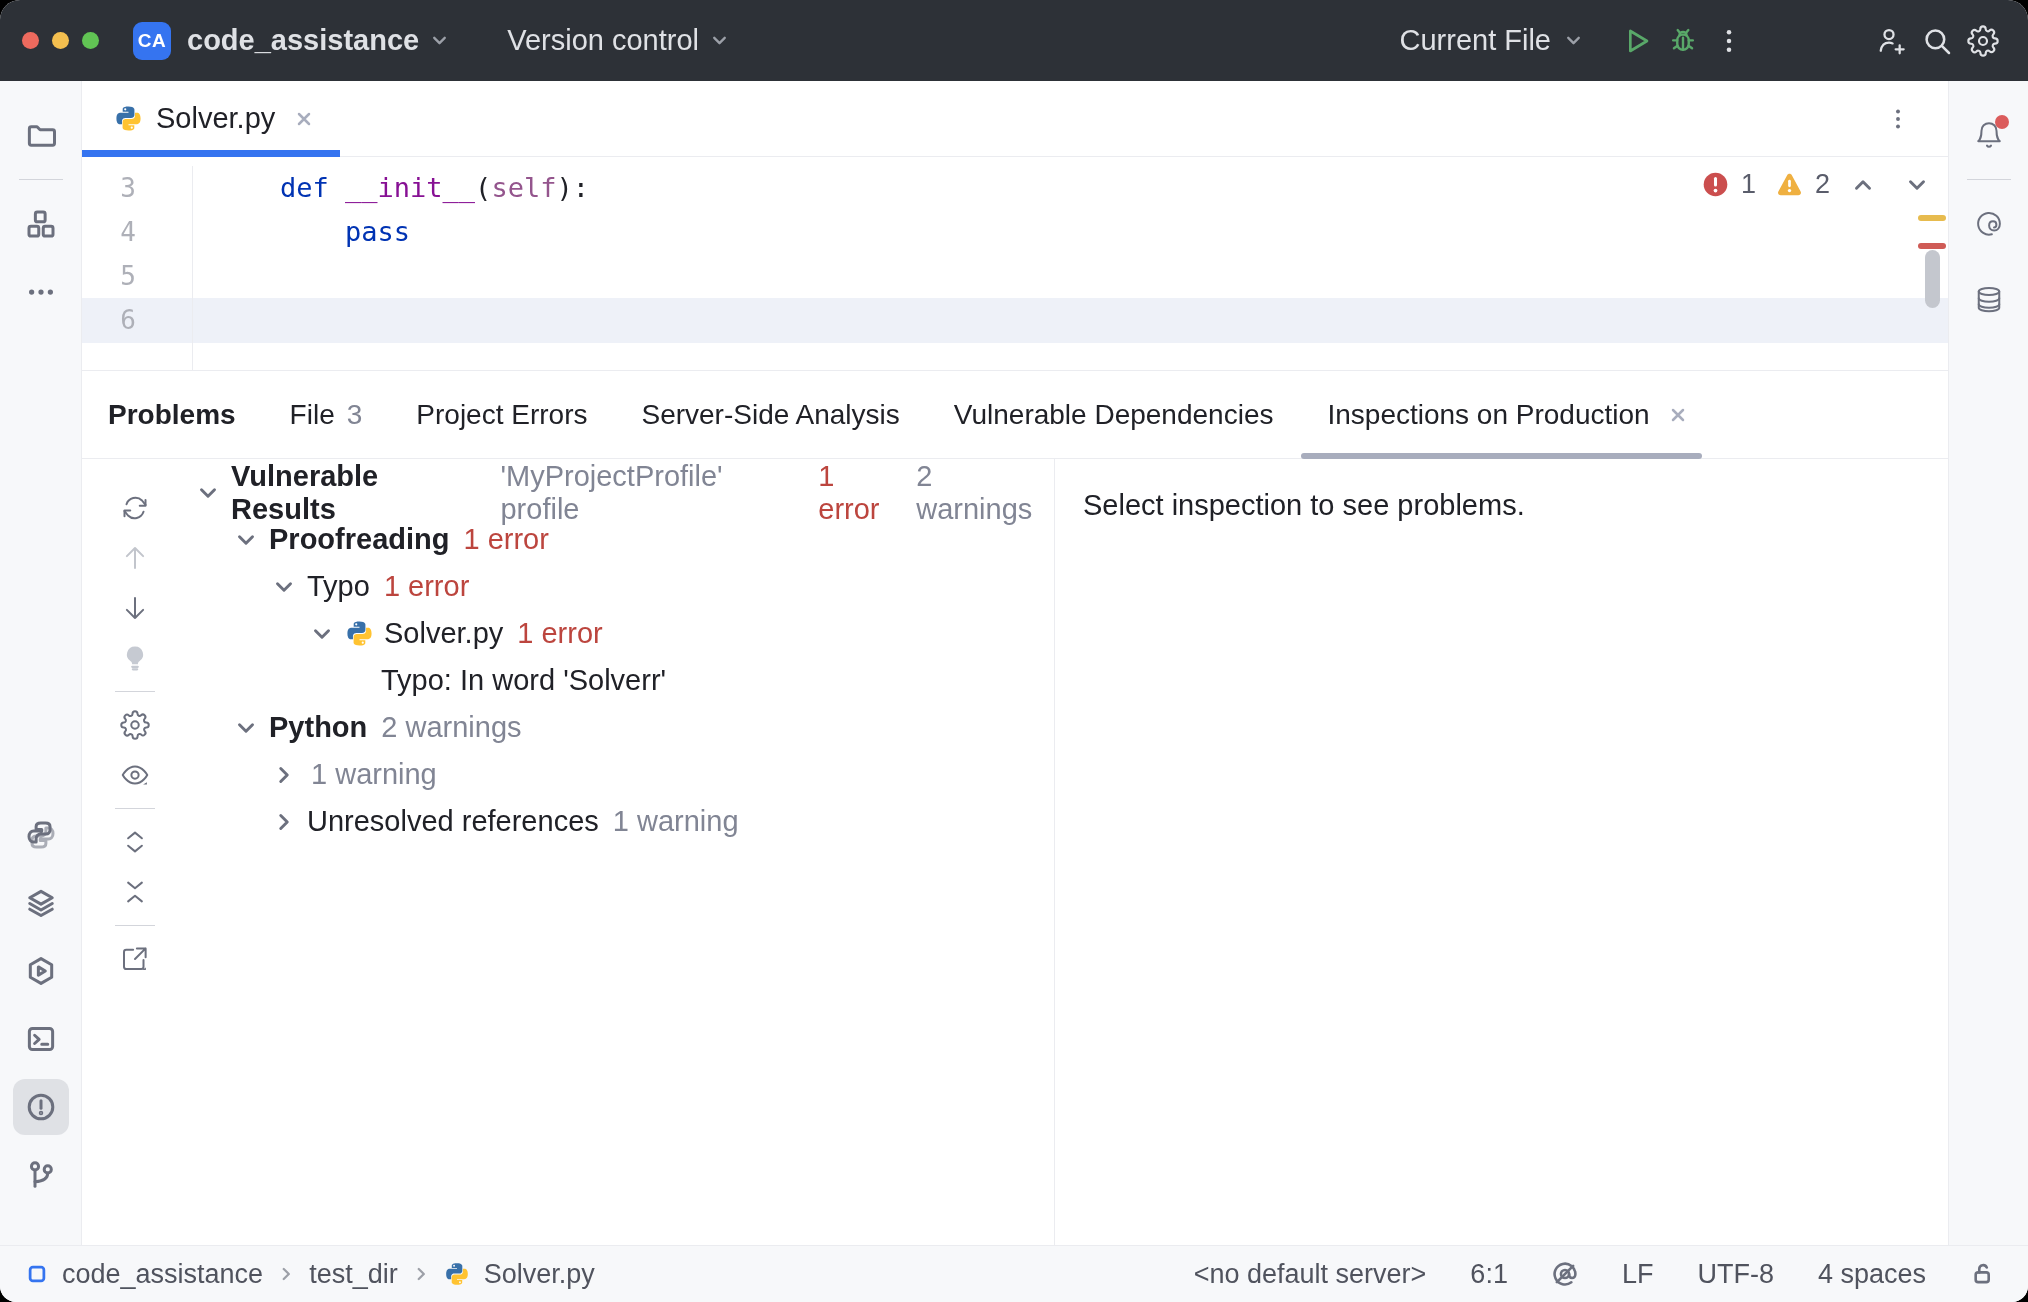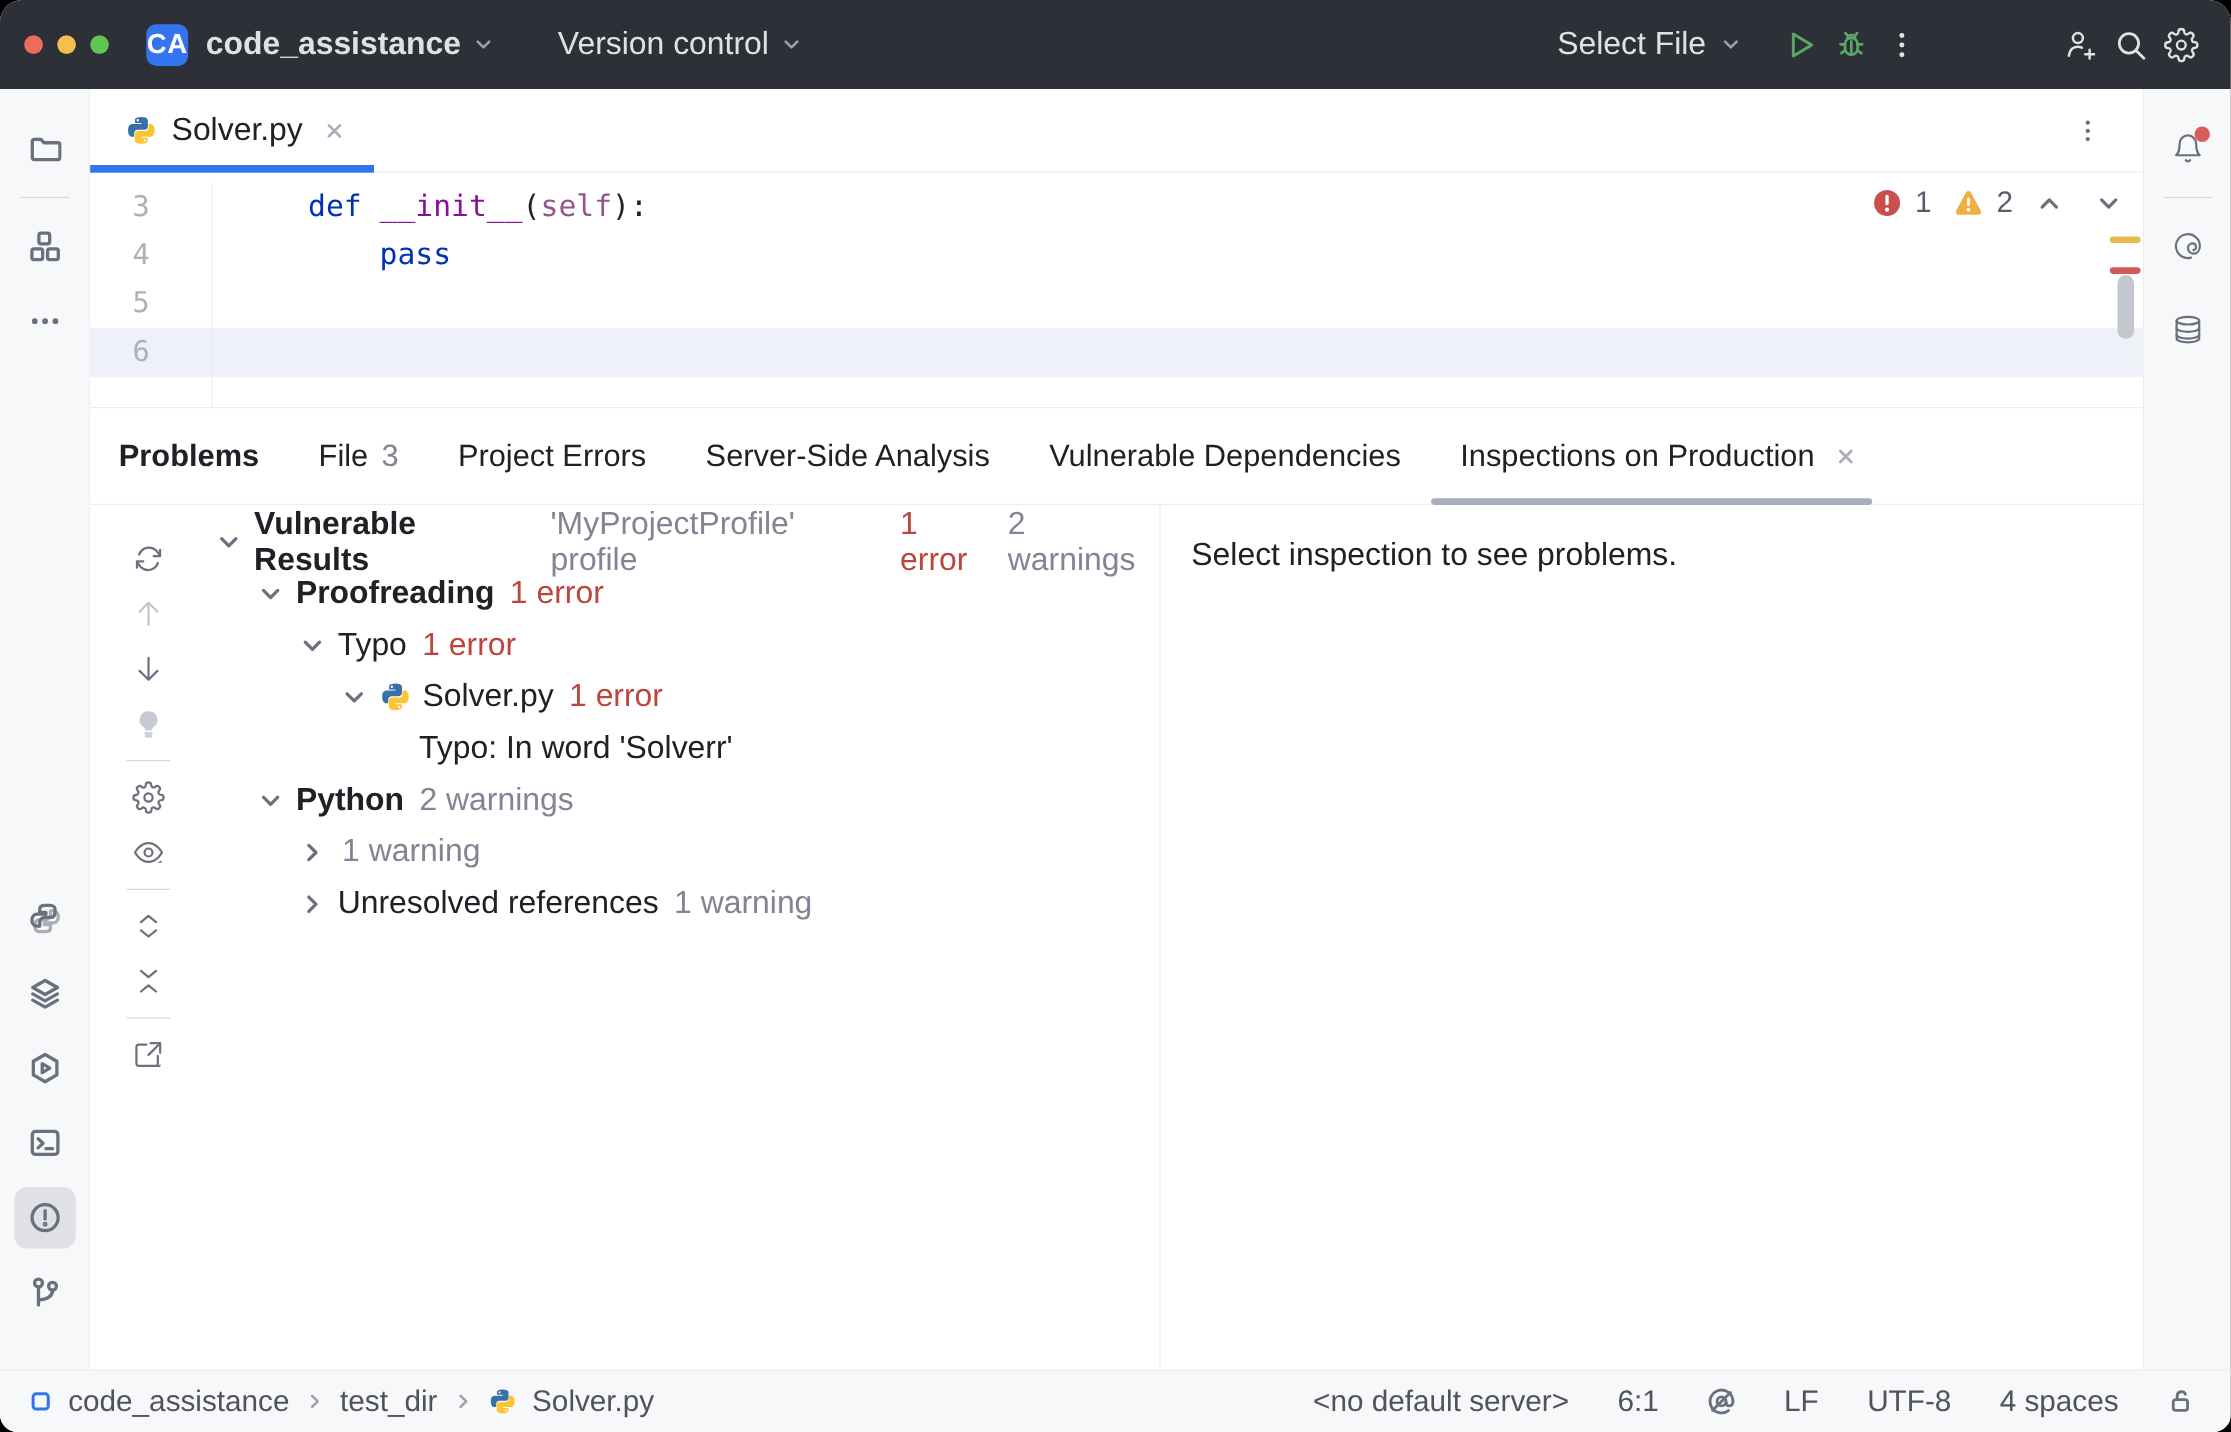--- a/index.html
+++ b/index.html
@@ -23,21 +23,21 @@
   *{box-sizing:border-box;margin:0;padding:0;}
   html,body{background:#000;}
   body{font-family:"Liberation Sans",sans-serif;}
   .window{position:relative;width:2028px;height:1302px;background:#fff;border-radius:20px 20px 16px 16px;overflow:hidden;}
 
   
   .titlebar{position:absolute;top:0;left:0;right:0;height:81px;background:var(--titlebar);display:flex;align-items:center;padding:0 30px 0 22px;color:var(--titlebar-text);font-size:29px;}
   .traffic{display:flex;gap:13px;margin-right:34px;}
   .tl{width:17px;height:17px;border-radius:50%;display:inline-block;}
   .tl.red{background:#ed6a5e;} .tl.yellow{background:#f4bf4f;} .tl.green{background:#61c454;}
-  .badge{width:38px;height:38px;border-radius:9px;background:var(--accent);color:#fff;font-size:25px;font-weight:700;display:flex;align-items:center;justify-content:center;letter-spacing:.5px;}
+  .badge{width:38px;height:38px;border-radius:9px;background:var(--accent);color:#fff;font-size:19px;font-weight:700;display:flex;align-items:center;justify-content:center;letter-spacing:.5px;}
   .tb-widget{display:flex;align-items:center;gap:10px;margin-left:16px;cursor:default;}
   .tb-project-name{font-weight:600;}
   .tb-vcs{margin-left:57px;}
   .chev{width:21px;height:21px;stroke:#9ca0a8;stroke-width:1.8;fill:none;stroke-linecap:round;stroke-linejoin:round;}
   .tb-right{margin-left:auto;display:flex;align-items:center;}
   .tb-run-config{display:flex;align-items:center;gap:12px;margin-right:30px;}
   .tb-iconbtn{width:46px;height:46px;display:flex;align-items:center;justify-content:center;border-radius:8px;}
   .tb-iconbtn svg{width:32px;height:32px;}
   .icon-stroke{fill:none;stroke:var(--titlebar-text);stroke-width:1.7;stroke-linecap:round;stroke-linejoin:round;}
   .icon-green{fill:none;stroke:var(--green);stroke-width:2;stroke-linecap:round;stroke-linejoin:round;}
@@ -142,21 +142,21 @@
         </svg>
     </div>
     <div class="tb-widget tb-vcs">
       <span>Version control</span>
       <svg class="chev" viewBox="0 0 16 16">
           <path d="M4 6l4 4 4-4"></path>
         </svg>
     </div>
     <div class="tb-right">
       <div class="tb-run-config">
-        <span>Select File</span>
+        <span>Current File</span>
         <svg class="chev" viewBox="0 0 16 16">
             <path d="M4 6l4 4 4-4"></path>
           </svg>
       </div>
       <div class="tb-iconbtn">
         <svg viewBox="0 0 24 24">
             <path class="icon-green" d="M7 4.5v15L19.5 12z"></path>
           </svg>
       </div>
       <div class="tb-iconbtn">

